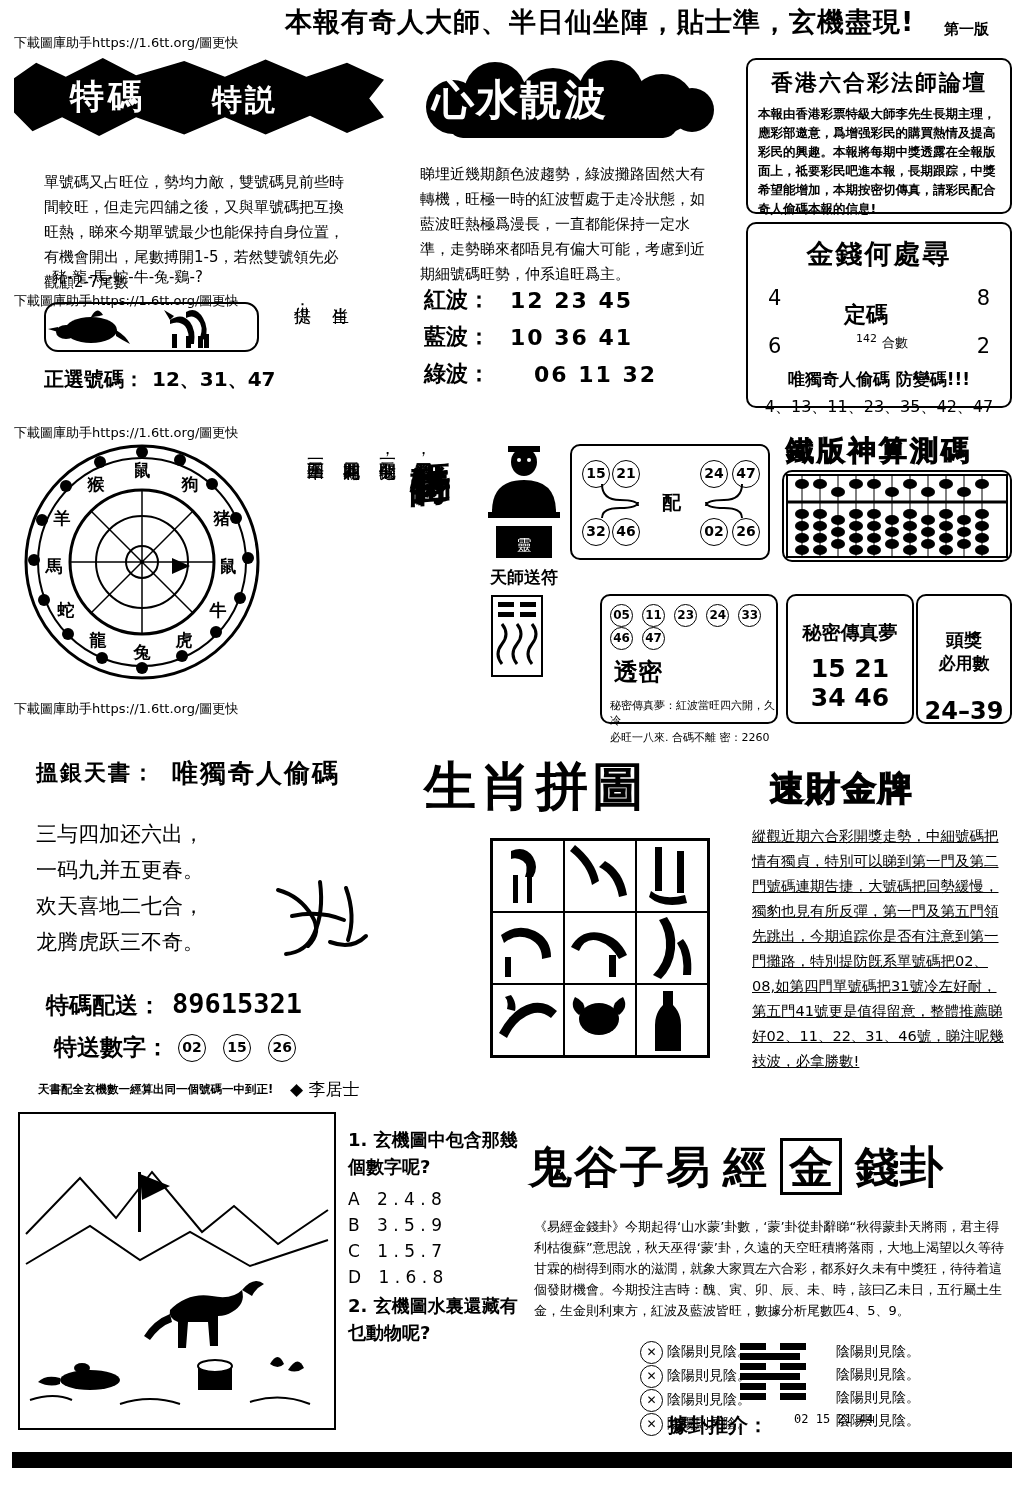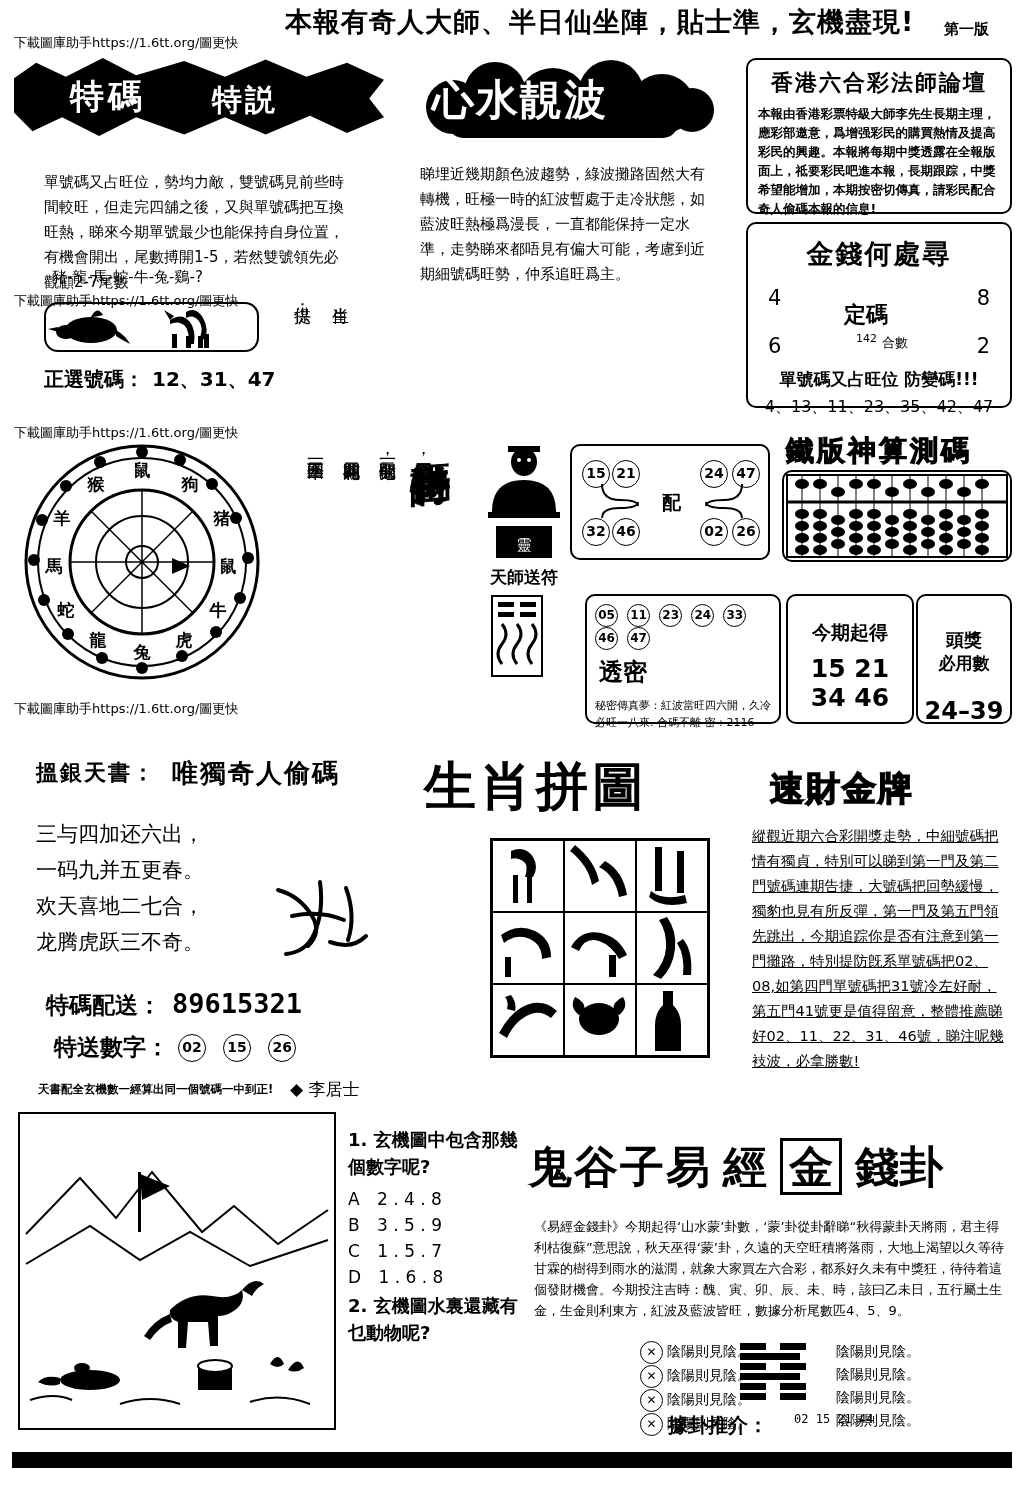--- a/index.html
+++ b/index.html
@@ -121,38 +121,52 @@
     <span class="xsblob" style="left:100px;top:10px;width:70px;height:66px;"></span>
     <span class="xsblob" style="left:160px;top:2px;width:66px;height:68px;"></span>
     <span class="xsblob" style="left:212px;top:16px;width:64px;height:60px;"></span>
     <span class="xsblob" style="left:252px;top:30px;width:44px;height:44px;"></span>
     <span class="xsblob" style="left:30px;top:50px;width:230px;height:30px;border-radius:16px;"></span>
   </div>
   <div class="xstext">心水靚波</div>
 
   <div class="box para" style="left:420px;top:162px;width:290px;">睇埋近幾期顏色波趨勢，綠波攤路固然大有轉機，旺極一時的紅波暫處于走冷狀態，如藍波旺熱極爲漫長，一直都能保持一定水準，走勢睇來都唔見有偏大可能，考慮到近期細號碼旺勢，仲系追旺爲主。</div>
 
+  <div class="box" style="left:424px;top:278px;width:290px;">
+    <div class="wavrow">
+      <span class="wavlbl">紅波：</span>
+      <span class="wavnum">12  23  45</span>
+    </div>
+    <div class="wavrow">
+      <span class="wavlbl">藍波：</span>
+      <span class="wavnum">10  36  41</span>
+    </div>
+    <div class="wavrow">
+      <span class="wavlbl">綠波：</span>
+      <span class="wavnum" style="margin-left:24px;">06  11  32</span>
+    </div>
+  </div>
 
   <div class="box bd" style="left:746px;top:58px;width:266px;height:156px;">
     <div class="titbar" style="margin-top:8px;font-size:22px;">香港六合彩法師論壇</div>
     <div style="font-size:12.5px;line-height:19px;padding:6px 10px 0 10px;font-weight:bold;">本報由香港彩票特級大師李先生長期主理，應彩部邀意，爲增强彩民的購買熱情及提高彩民的興趣。本報將每期中獎透露在全報版面上，祗要彩民吧進本報，長期跟踪，中獎希望能增加，本期按密切傳真，請彩民配合奇人偷碼本報的信息!</div>
   </div>
 
   <div class="box bd" style="left:746px;top:222px;width:266px;height:186px;">
     <div class="titbar" style="margin-top:12px;font-size:27px;">金錢何處尋</div>
     <div style="position:relative;height:96px;">
       <span style="position:absolute;left:20px;top:14px;font-size:21px;">4</span>
       <span style="position:absolute;right:20px;top:14px;font-size:21px;">8</span>
       <span style="position:absolute;left:20px;top:62px;font-size:21px;">6</span>
       <span style="position:absolute;right:20px;top:62px;font-size:21px;">2</span>
       <span style="position:absolute;left:96px;top:28px;font-size:22px;font-weight:bold;">定碼</span>
       <span style="position:absolute;left:108px;top:60px;font-size:11px;">142</span>
       <span style="position:absolute;left:134px;top:62px;font-size:13px;">合數</span>
     </div>
-    <div style="text-align:center;font-size:17px;font-weight:bold;">單號碼又占旺位 防變碼!!!</div>
+    <div style="text-align:center;font-size:17px;font-weight:bold;">唯獨奇人偷碼 防變碼!!!</div>
     <div style="text-align:center;font-size:16px;margin-top:6px;">4、13、11、23、35、42、47</div>
   </div>
 
   <div class="box" style="left:22px;top:440px;width:240px;height:250px;">
     <svg width="240" height="250" viewBox="0 0 240 250">
       <circle cx="120" cy="122" r="116" fill="none" stroke="#000" stroke-width="3"></circle>
       <circle cx="120" cy="122" r="104" fill="none" stroke="#000" stroke-width="2"></circle>
       <circle cx="120" cy="122" r="72" fill="none" stroke="#000" stroke-width="3"></circle>
       <circle cx="120" cy="122" r="46" fill="none" stroke="#000" stroke-width="2"></circle>
       <circle cx="120" cy="122" r="16" fill="none" stroke="#000" stroke-width="2"></circle>
@@ -333,37 +347,37 @@
           <ellipse cx="180" cy="60" rx="7" ry="5"></ellipse>
           <ellipse cx="180" cy="72" rx="7" ry="5"></ellipse>
         <ellipse cx="198" cy="42" rx="7" ry="5"></ellipse>
           <ellipse cx="198" cy="54" rx="7" ry="5"></ellipse>
           <ellipse cx="198" cy="66" rx="7" ry="5"></ellipse>
           <ellipse cx="198" cy="78" rx="7" ry="5"></ellipse>
       </g>
     </svg>
   </div>
 
-  <div class="box bd" style="left:585px;top:594px;width:196px;height:130px;">
+  <div class="box bd" style="left:600px;top:594px;width:178px;height:130px;">
     <div style="padding:8px 6px 0 8px;">
       <span class="circnum">05</span>
       <span class="circnum">11</span>
       <span class="circnum">23</span>
       <span class="circnum">24</span>
       <span class="circnum">33</span>
       <span class="circnum">46</span>
       <span class="circnum">47</span>
     </div>
     <div style="font-size:24px;font-weight:bold;padding:6px 0 0 12px;">透密</div>
     <div style="font-size:11px;padding:10px 0 0 8px;">秘密傳真夢：紅波當旺四六開，久冷</div>
-    <div style="font-size:11px;padding:2px 0 0 8px;">必旺一八來. 合碼不離  密：2116</div>
+    <div style="font-size:11px;padding:2px 0 0 8px;">必旺一八來. 合碼不離  密：2260</div>
   </div>
 
   <div class="box bd" style="left:786px;top:594px;width:128px;height:130px;">
-    <div style="text-align:center;font-size:19px;font-weight:bold;margin-top:24px;">今期起得</div>
+    <div style="text-align:center;font-size:19px;font-weight:bold;margin-top:24px;">秘密傳真夢</div>
     <div style="text-align:center;font-size:25px;font-weight:bold;margin-top:8px;">15  21</div>
     <div style="text-align:center;font-size:25px;font-weight:bold;">34  46</div>
   </div>
 
   <div class="box bd" style="left:916px;top:594px;width:96px;height:130px;">
     <div style="text-align:center;font-size:18px;font-weight:bold;margin-top:32px;">頭獎</div>
     <div style="text-align:center;font-size:17px;font-weight:bold;">必用數</div>
     <div style="text-align:center;font-size:24px;font-weight:bold;margin-top:22px;">24–39</div>
   </div>
 

